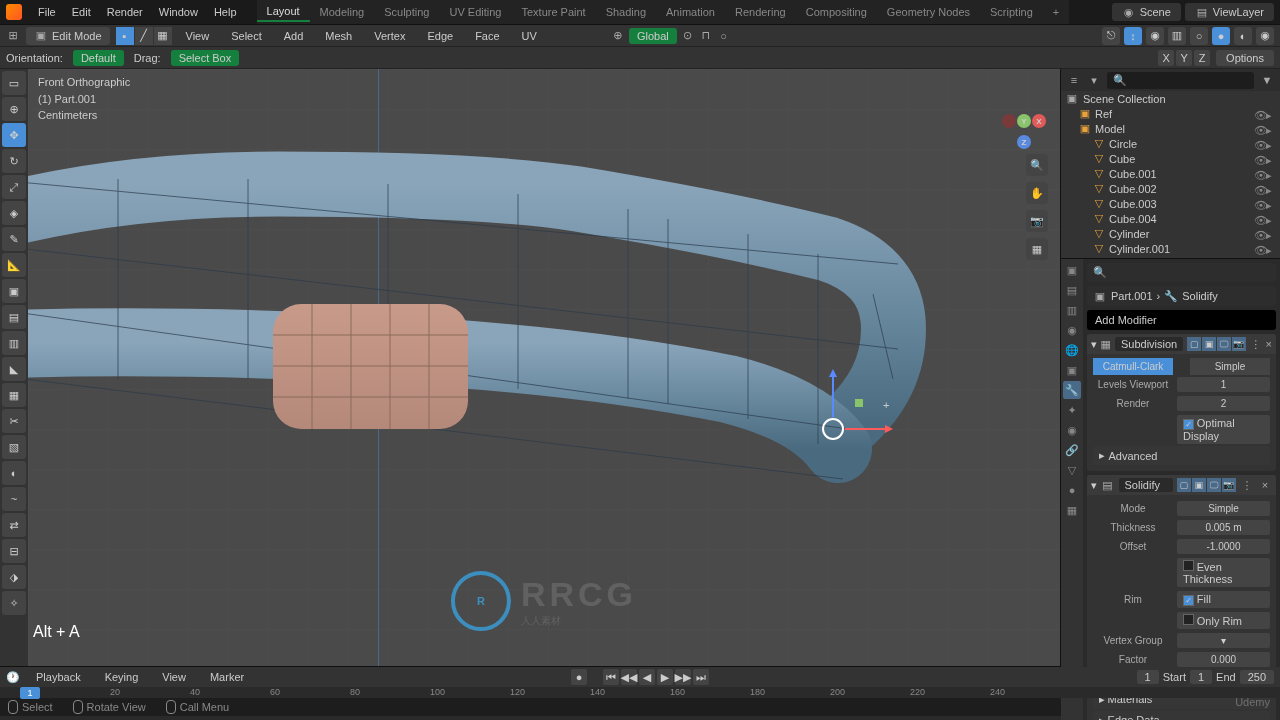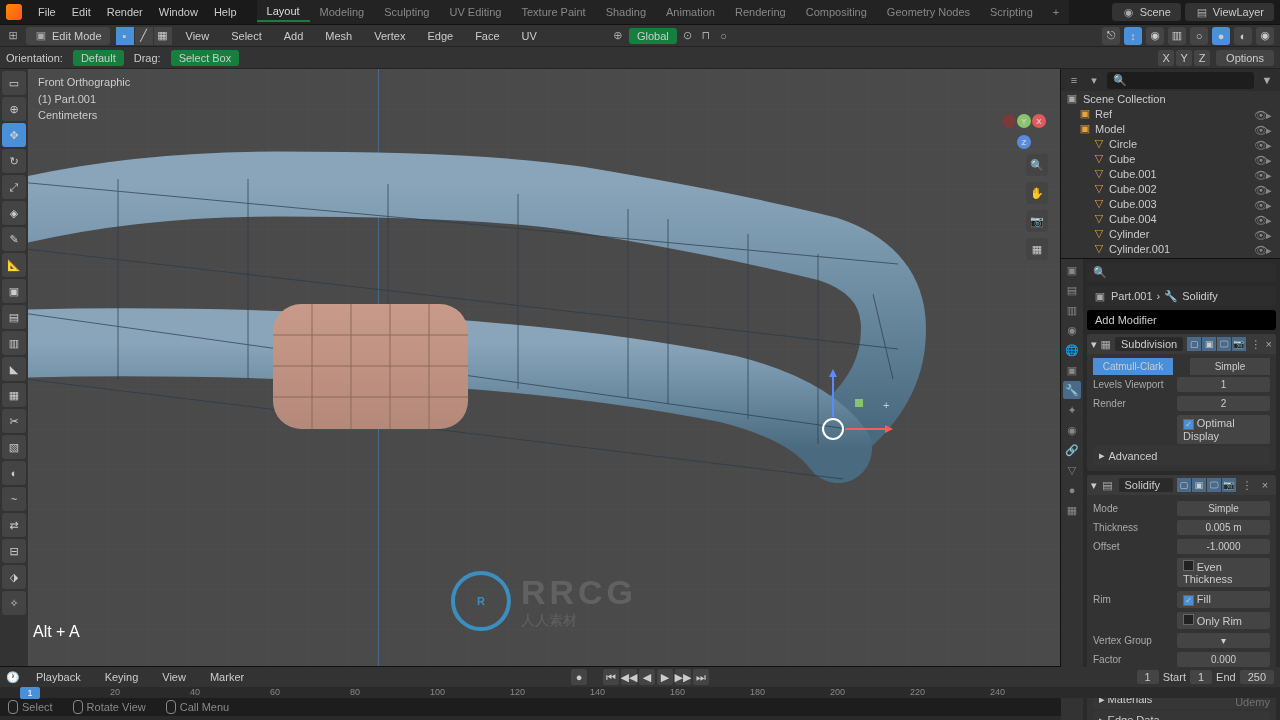--- a/index.html
+++ b/index.html
@@ -75,21 +75,21 @@
 .props-header { background: #2d2d2d; padding: 3px 6px; border-radius: 3px; margin-bottom: 4px; display: flex; align-items: center; gap: 4px; }
 .add-mod { background: #000000; padding: 4px 8px; border-radius: 3px; margin-bottom: 4px; }
 .mod-panel { background: #333; border-radius: 3px; margin-bottom: 4px; }
 .mod-header { display: flex; align-items: center; padding: 3px 4px; gap: 4px; background: #3a3a3a; border-radius: 3px 3px 0 0; }
 .mod-name { background: #2a2a2a; padding: 1px 6px; border-radius: 2px; flex: 1; }
 .mod-ctrls { display: flex; gap: 1px; }
 .mod-ctrl { width: 14px; height: 14px; background: #444; display: flex; align-items: center; justify-content: center; font-size: 9px; }
 .mod-ctrl.active { background: #4a6a8a; }
 .mod-body { padding: 4px 6px; }
 .mod-row { display: flex; align-items: center; padding: 2px 0; gap: 4px; }
-.mod-row .lbl { width: 80px; text-align: left; color: #aaa; font-size: 10px; }
+.mod-row .lbl { width: 80px; text-align: center; color: #aaa; font-size: 10px; }
 .mod-row .val { flex: 1; background: #444; padding: 2px 6px; border-radius: 2px; text-align: center; font-size: 10px; }
 .mod-row .val.full { text-align: left; }
 .tab-split { display: flex; gap: 17px; }
 .tab-half { flex: 1; padding: 3px; text-align: center; background: #444; font-size: 10px; }
 .tab-half.active { background: #4a90d9; }
 .sub-section { padding: 3px 6px; background: #363636; border-radius: 2px; margin-bottom: 2px; display: flex; align-items: center; gap: 4px; }
 .chk { width: 11px; height: 11px; background: #222; border: 1px solid #666; display: inline-flex; align-items: center; justify-content: center; font-size: 8px; }
 .chk.on { background: #4a90d9; }
 
 
@@ -109,21 +109,21 @@
 .mouse-icon { width: 10px; height: 14px; border: 1px solid #888; border-radius: 4px; }
 
 
 .mesh-main { position: absolute; }
 .face-rect { position: absolute; left: 245px; top: 235px; width: 195px; height: 125px; background: linear-gradient(#c89a8a, #b5897a); border-radius: 28px; }
 
 
 .watermark { position: absolute; bottom: 35px; left: 50%; transform: translateX(-50%); display: flex; align-items: center; gap: 10px; opacity: 0.85; }
 .wm-logo { width: 60px; height: 60px; border: 4px solid #3a9bd4; border-radius: 50%; display: flex; align-items: center; justify-content: center; color: #3a9bd4; font-size: 22px; font-weight: bold; }
 .wm-text { font-size: 34px; font-weight: bold; color: #666; letter-spacing: 4px; }
-.wm-sub { font-size: 14px; color: #666; }
+.wm-sub { font-size: 10px; color: #666; }
 .udemy-wm { position: absolute; bottom: 12px; right: 10px; color: #888; font-size: 11px; opacity: 0.7; }
 </style>
 </head>
 <body>
 
 <div class="top-bar">
   <div class="app-icon"></div>
   <span class="menu-item">File</span>
   <span class="menu-item">Edit</span>
   <span class="menu-item">Render</span>

